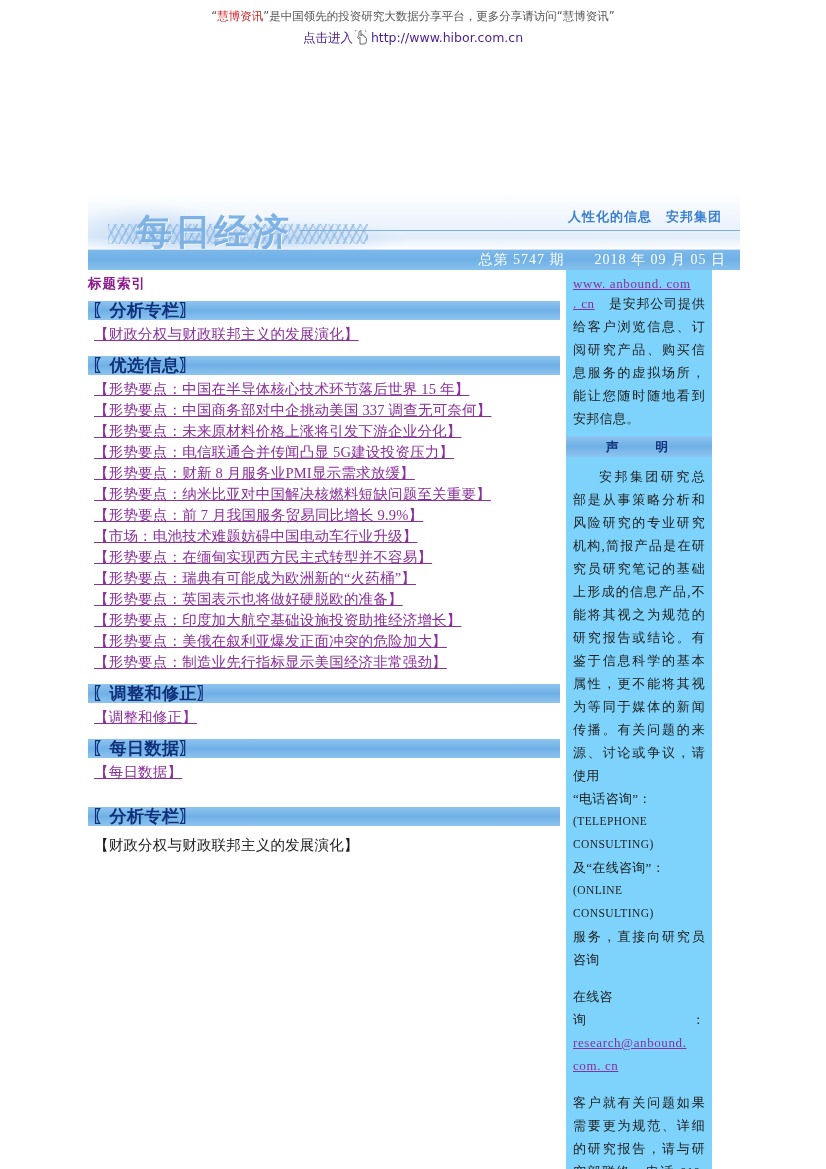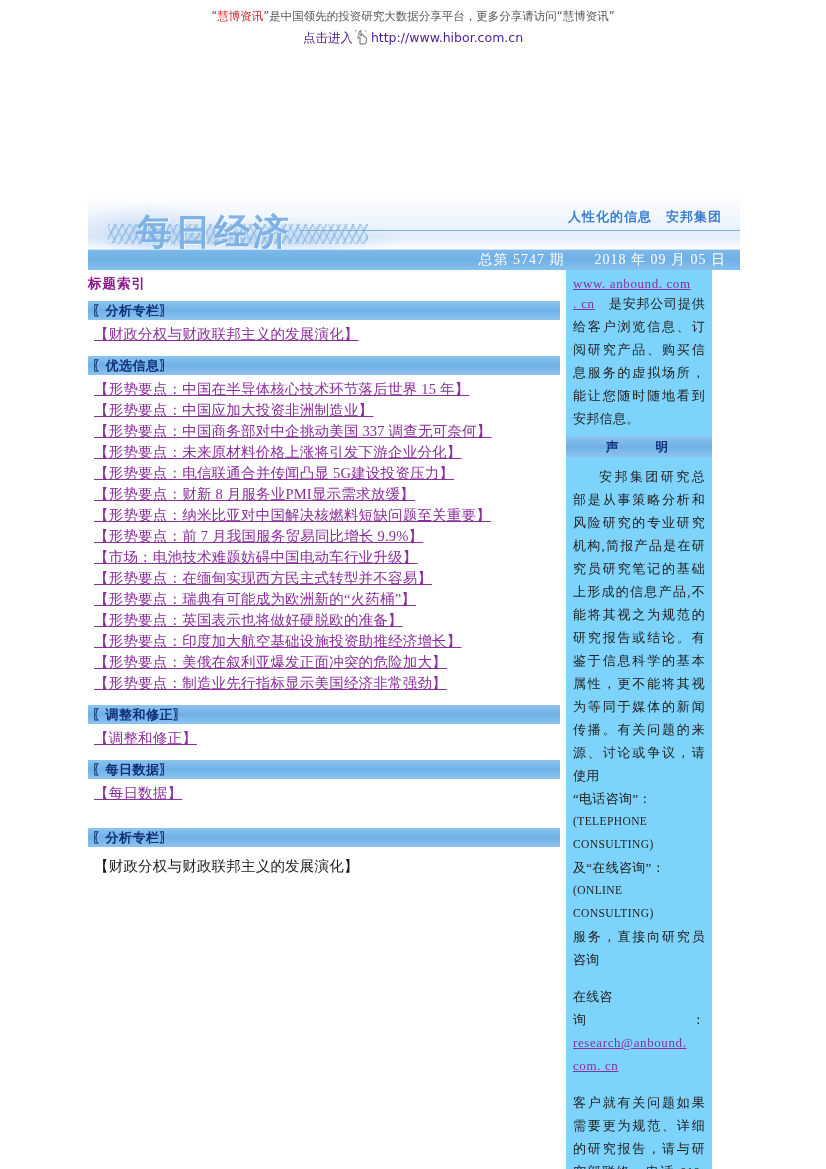--- a/index.html
+++ b/index.html
@@ -161,21 +161,21 @@
     font-weight: 700;
     color: #8b1a8b;
     padding: 5px 0 6px 0;
     letter-spacing: 1px;
   }
 
   .sec-bar {
     background: linear-gradient(to bottom, #8ec4ef 0%, #6fb0e6 50%, #8ec4ef 100%);
     color: #10307a;
     font-family: "DejaVu Sans", sans-serif;
-    font-size: 13px;
+    font-size: 17px;
     font-weight: 700;
     line-height: 19px;
     height: 19px;
     padding-left: 4px;
     letter-spacing: .5px;
     margin-top: 2px;
   }
 
   .link-row {
     padding: 3px 0 2px 6px;
@@ -292,21 +292,20 @@
 
       <div class="sec-bar">〖分析专栏〗</div>
       <div class="list-block">
         <div class="link-row"><span class="doc-link">【财政分权与财政联邦主义的发展演化】</span></div>
       </div>
       <div class="spacer-sm"></div>
 
       <div class="sec-bar">〖优选信息〗</div>
       <div class="list-block">
         <div class="link-row"><span class="doc-link">【形势要点：中国在半导体核心技术环节落后世界 15 年】</span></div>
-        <div class="link-row"><span class="doc-link">【形势要点：中国应加大投资非洲制造业】</span></div>
         <div class="link-row"><span class="doc-link">【形势要点：中国商务部对中企挑动美国 337 调查无可奈何】</span></div>
         <div class="link-row"><span class="doc-link">【形势要点：未来原材料价格上涨将引发下游企业分化】</span></div>
         <div class="link-row"><span class="doc-link">【形势要点：电信联通合并传闻凸显 5G建设投资压力】</span></div>
         <div class="link-row"><span class="doc-link">【形势要点：财新 8 月服务业PMI显示需求放缓】</span></div>
         <div class="link-row"><span class="doc-link">【形势要点：纳米比亚对中国解决核燃料短缺问题至关重要】</span></div>
         <div class="link-row"><span class="doc-link">【形势要点：前 7 月我国服务贸易同比增长 9.9%】</span></div>
         <div class="link-row"><span class="doc-link">【市场：电池技术难题妨碍中国电动车行业升级】</span></div>
         <div class="link-row"><span class="doc-link">【形势要点：在缅甸实现西方民主式转型并不容易】</span></div>
         <div class="link-row"><span class="doc-link">【形势要点：瑞典有可能成为欧洲新的“火药桶”】</span></div>
         <div class="link-row"><span class="doc-link">【形势要点：英国表示也将做好硬脱欧的准备】</span></div>

